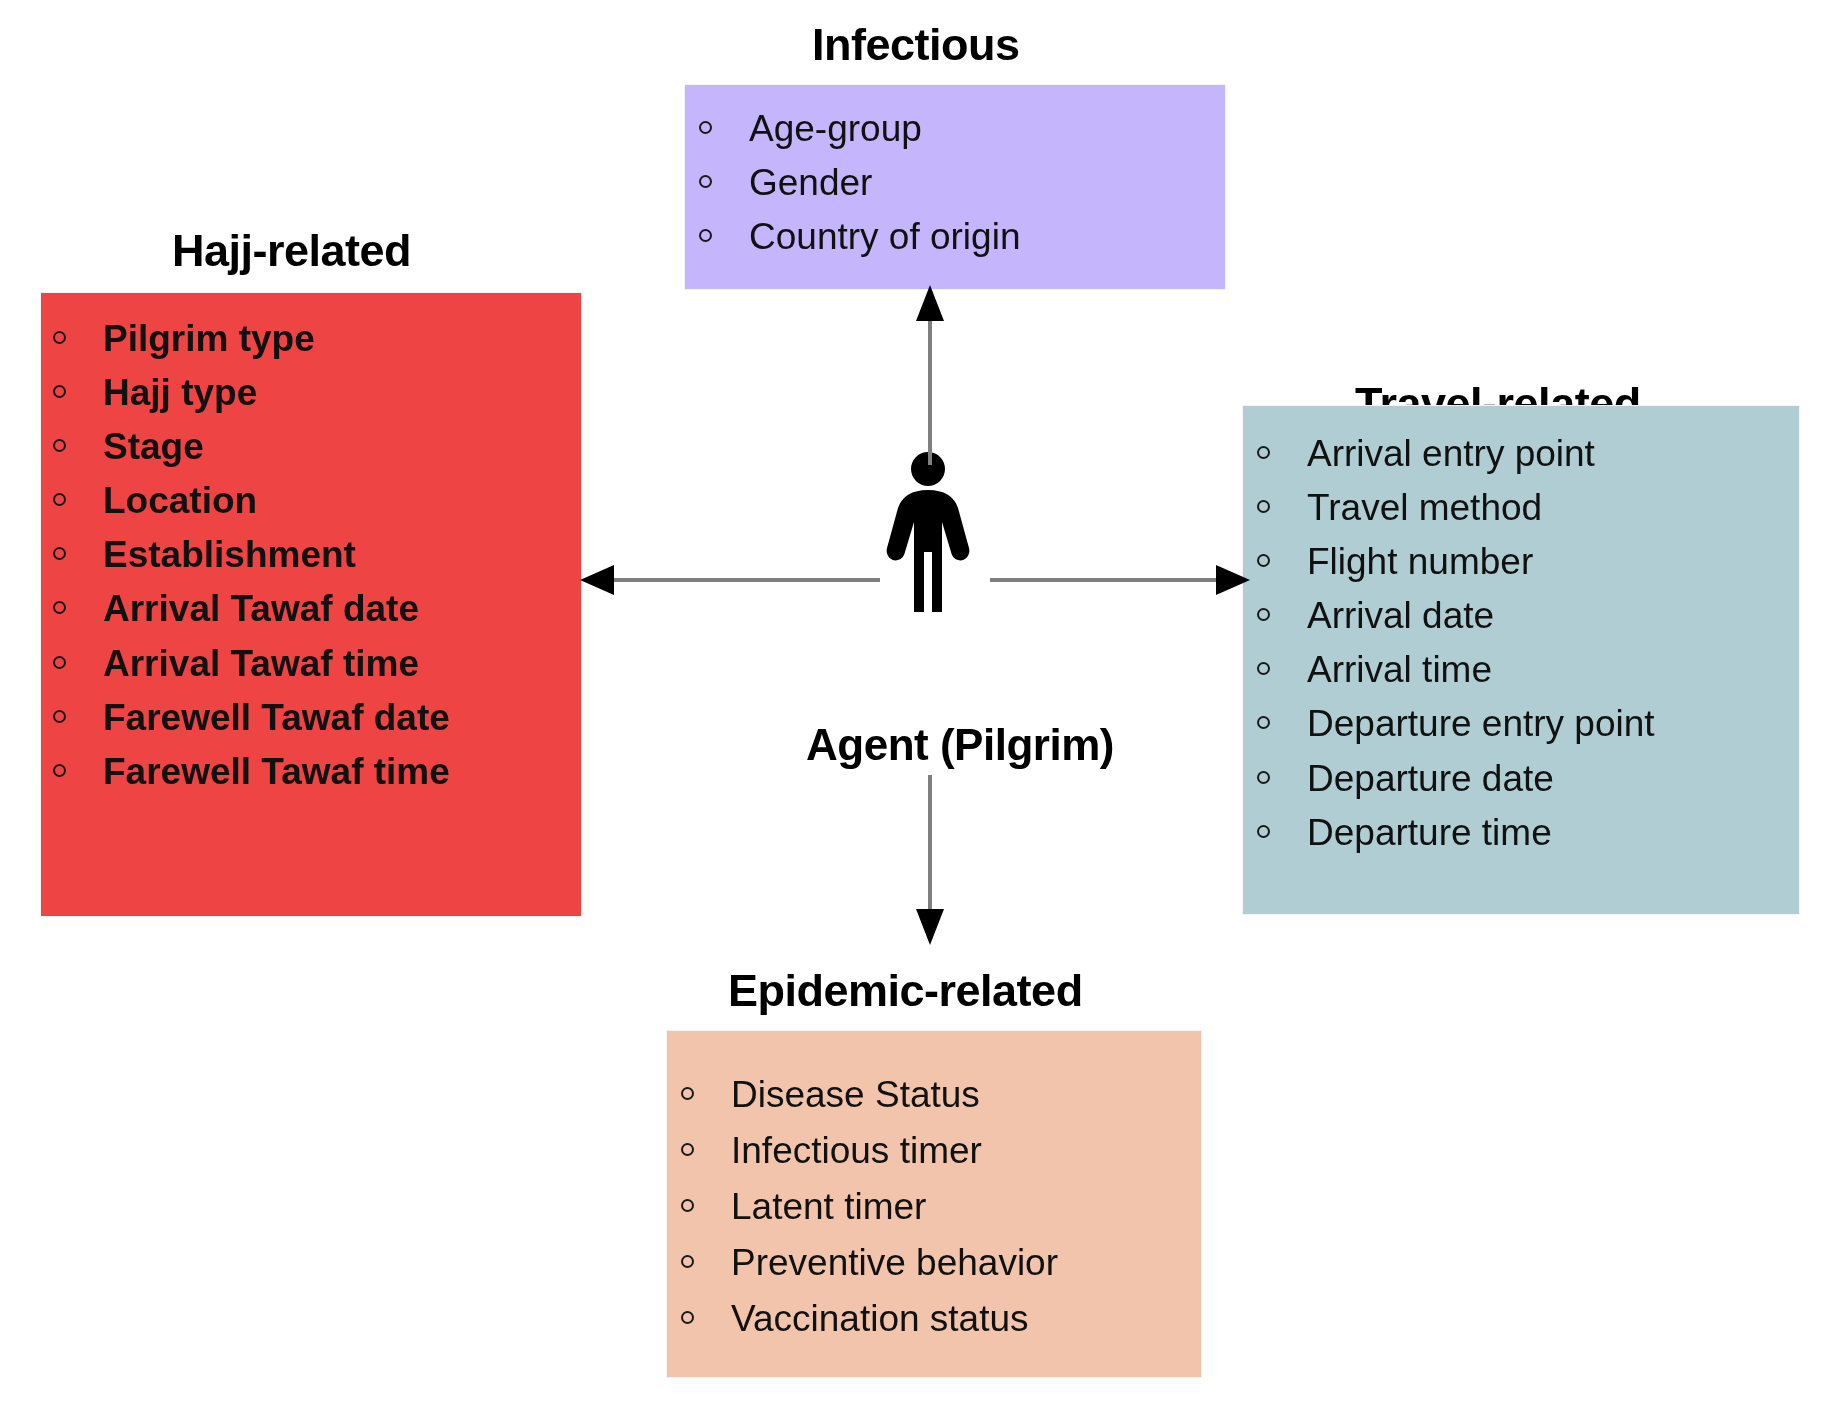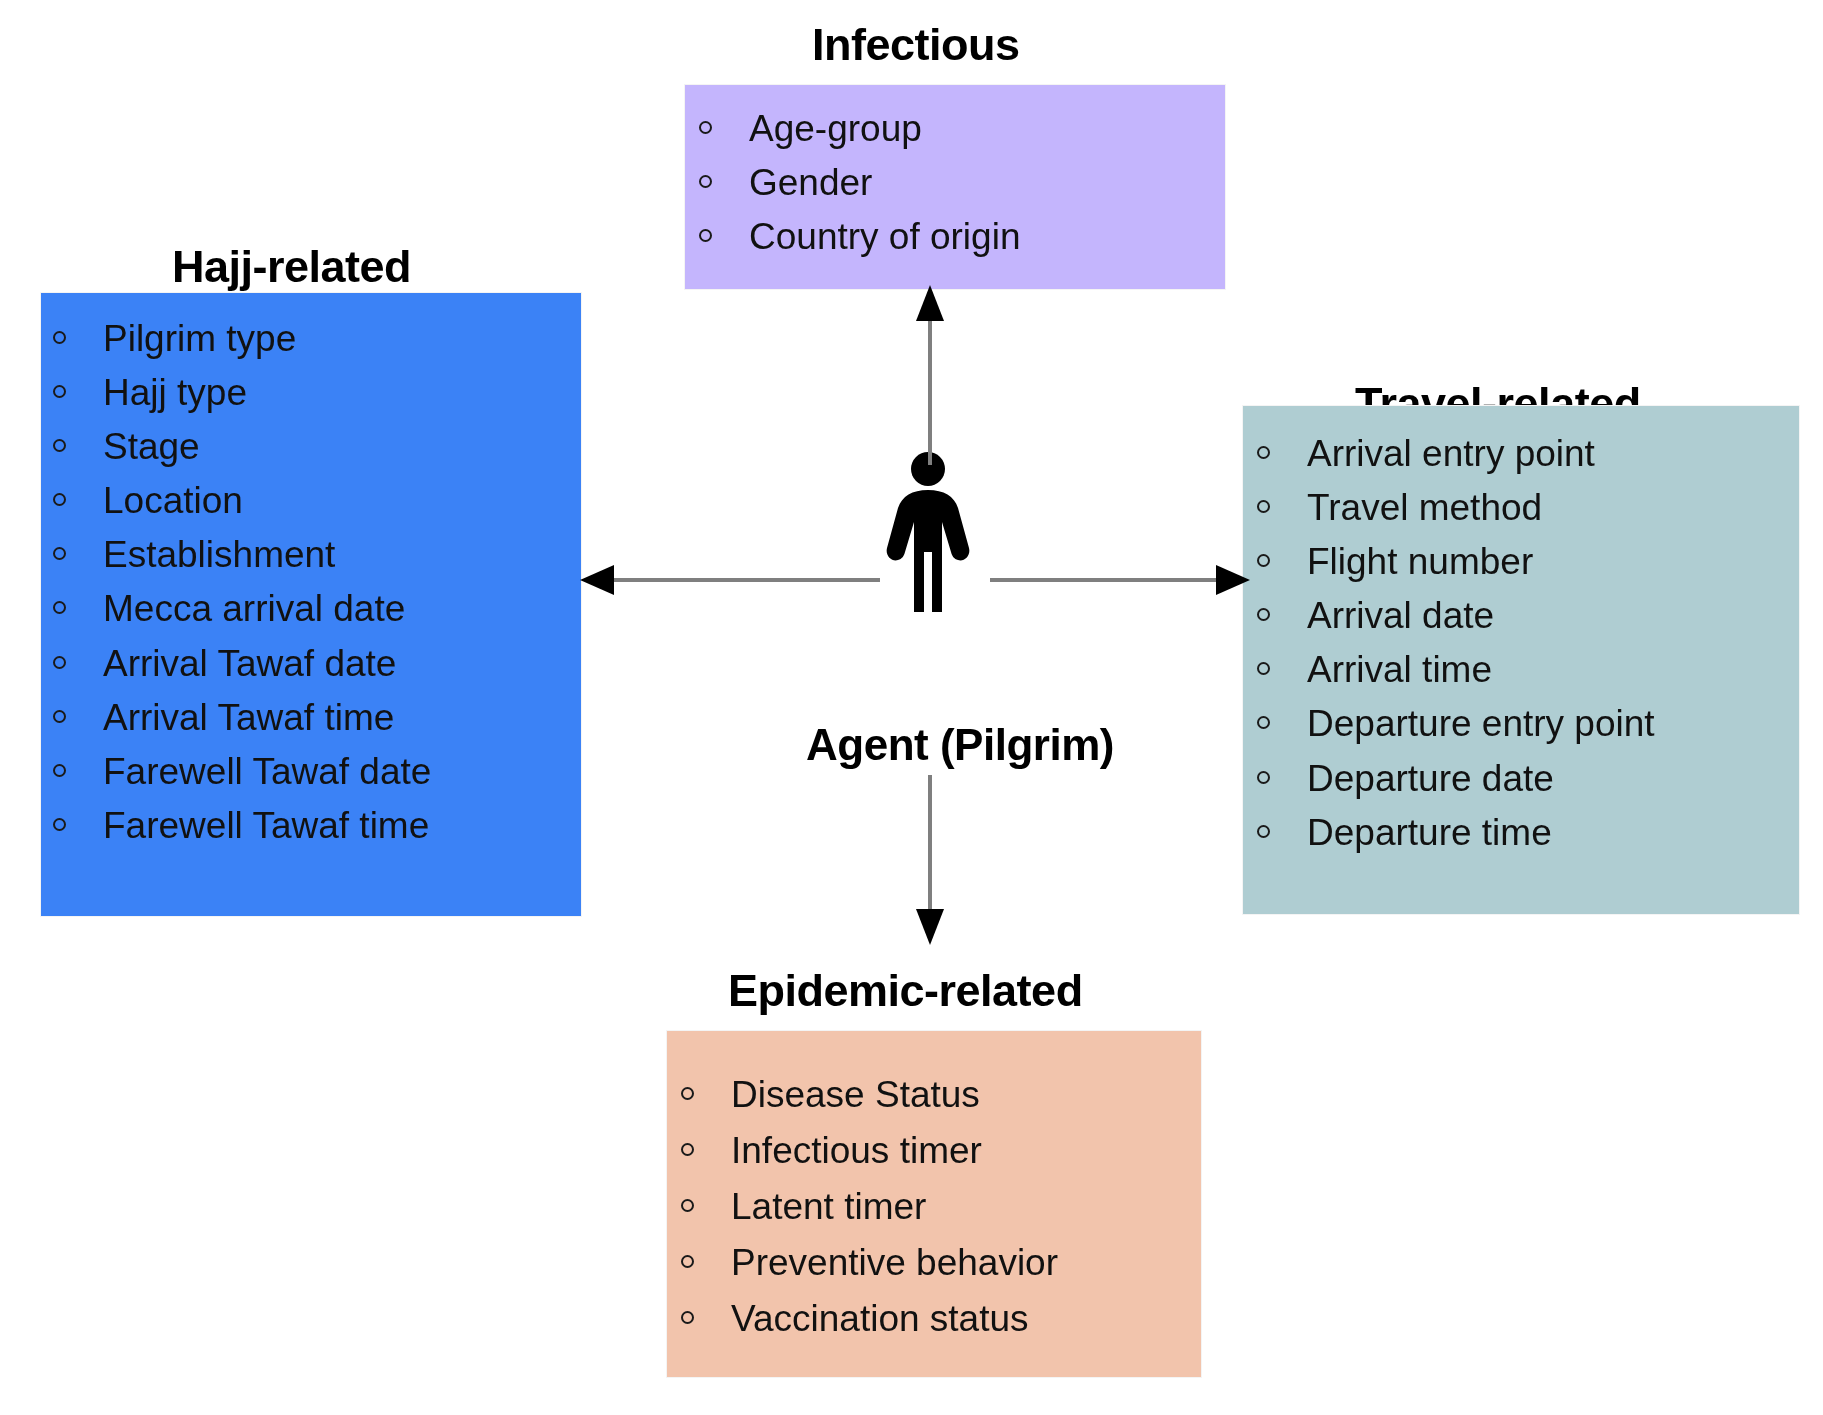--- a/index.html
+++ b/index.html
@@ -91,21 +91,21 @@
 
   #box-epi {
     left: 666px;  top: 1030px;  width: 536px;  height: 348px;
     background: #f2c4ac;
   }
   #box-epi .attr-list { padding: 40px 0 0 14px; }
   #box-epi .attr-item { margin-bottom: 8px; }
   #box-epi .attr-label { margin-left: 37px; }
 
   
-  #title-hajj   { left: 172px;  top: 244px; }
+  #title-hajj   { left: 172px;  top: 228px; }
   #title-demo   { left: 812px;  top: 22px;  }
   #title-travel { left: 1355px; top: 345px; margin-top: 36px; }
   #title-epi    { left: 728px;  top: 968px; }
 
   
   #agent-figure {
     position: absolute;
     left: 872px;
     top: 452px;
     width: 112px;
@@ -152,45 +152,41 @@
       </li>
       <li class="attr-item">
         <span class="bullet"></span>
         <span class="attr-label">Country of origin</span>
       </li>
     </ul>
   </div>
 
   <div class="cat-title" id="title-hajj">Hajj-related</div>
 
-  <div class="attr-box" id="box-hajj" style="background: #3b82f6;">
+  <div class="attr-box" id="box-hajj" style="background: #ef4444; font-weight: bold;">
     <ul class="attr-list">
       <li class="attr-item">
         <span class="bullet"></span>
         <span class="attr-label">Pilgrim type</span>
       </li>
       <li class="attr-item">
         <span class="bullet"></span>
         <span class="attr-label">Hajj type</span>
       </li>
       <li class="attr-item">
         <span class="bullet"></span>
         <span class="attr-label">Stage</span>
       </li>
       <li class="attr-item">
         <span class="bullet"></span>
         <span class="attr-label">Location</span>
       </li>
       <li class="attr-item">
         <span class="bullet"></span>
         <span class="attr-label">Establishment</span>
-      </li>
-      <li class="attr-item">
-        <span class="bullet"></span>
-        <span class="attr-label">Mecca arrival date</span>
       </li>
       <li class="attr-item">
         <span class="bullet"></span>
         <span class="attr-label">Arrival Tawaf date</span>
       </li>
       <li class="attr-item">
         <span class="bullet"></span>
         <span class="attr-label">Arrival Tawaf time</span>
       </li>
       <li class="attr-item">

